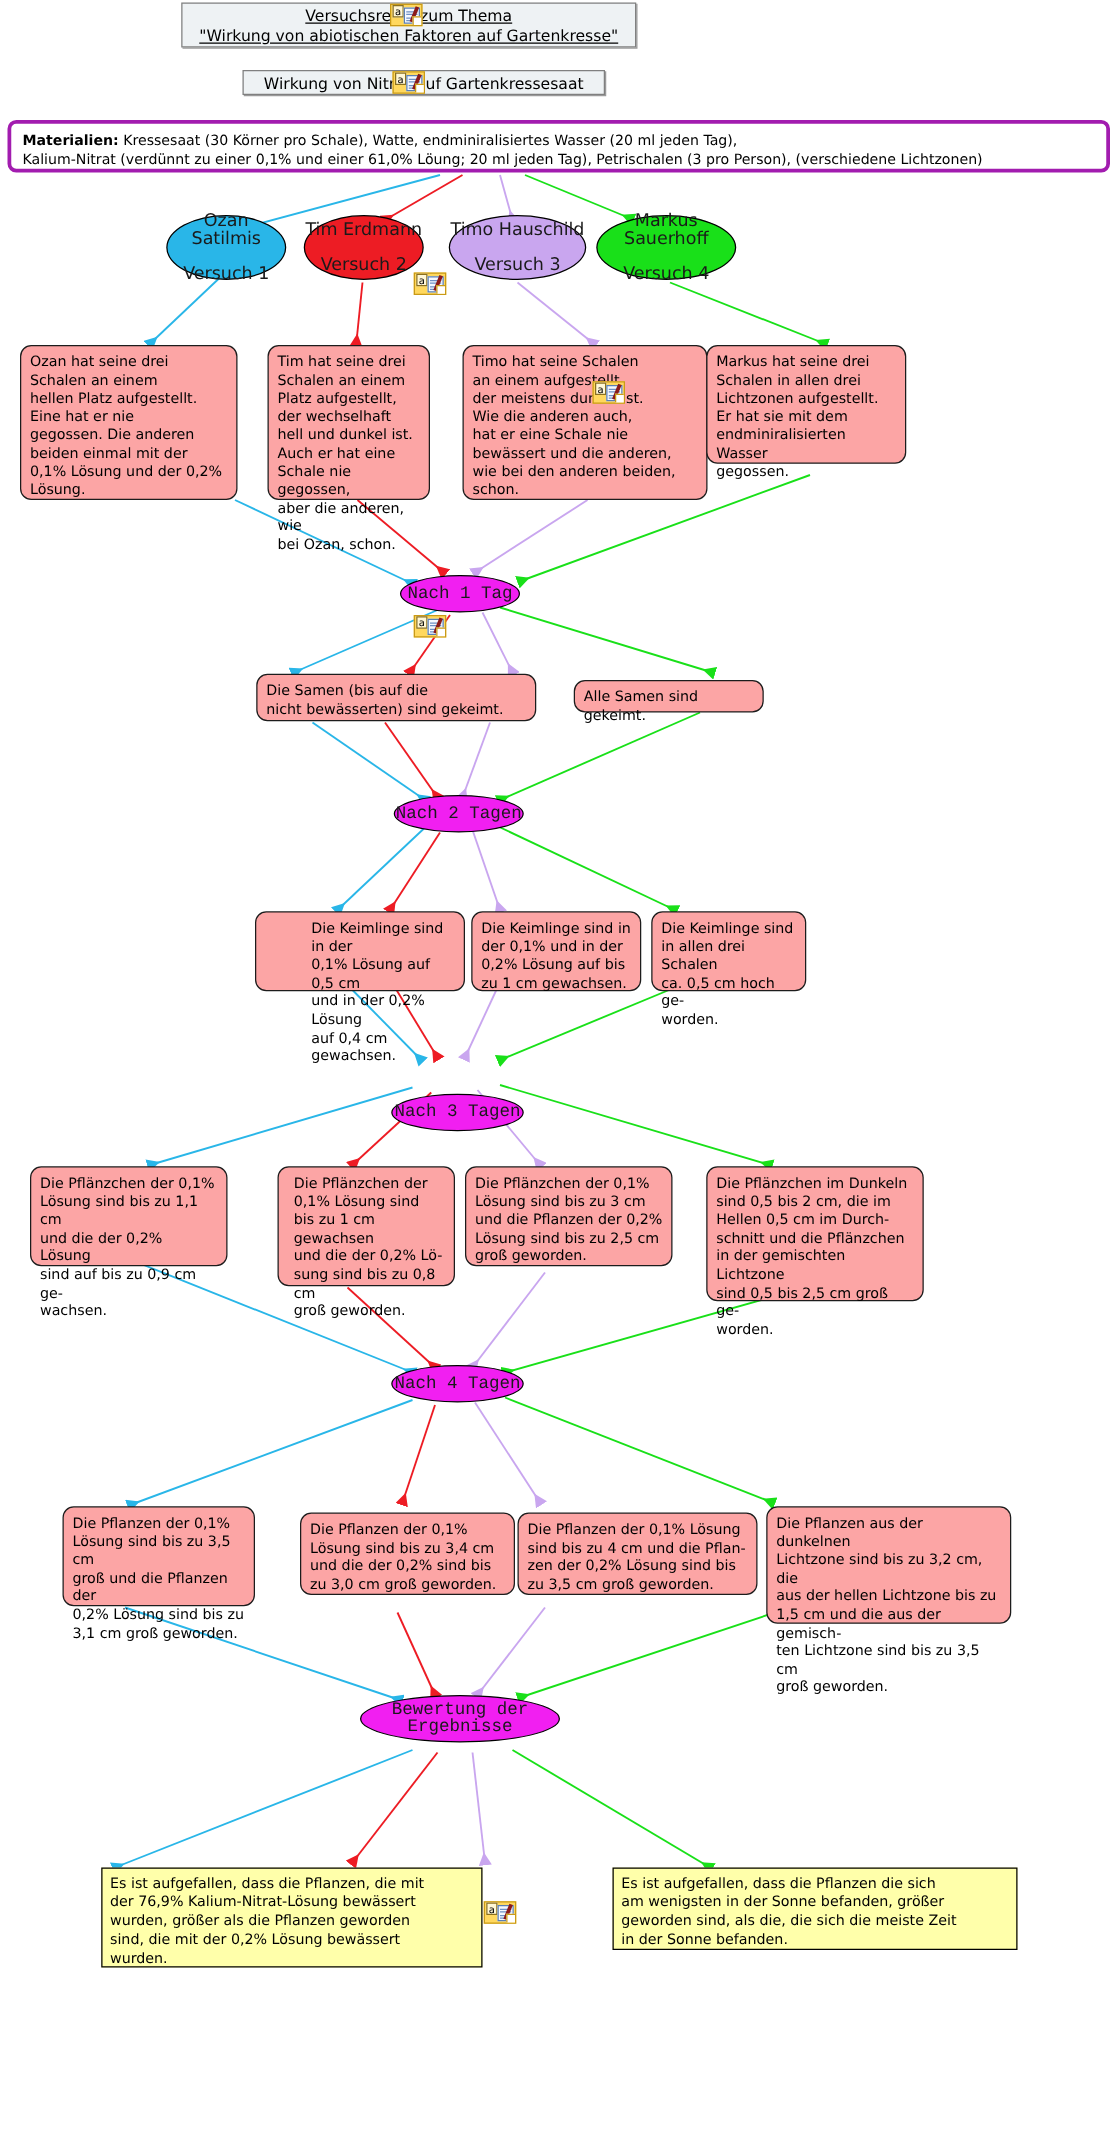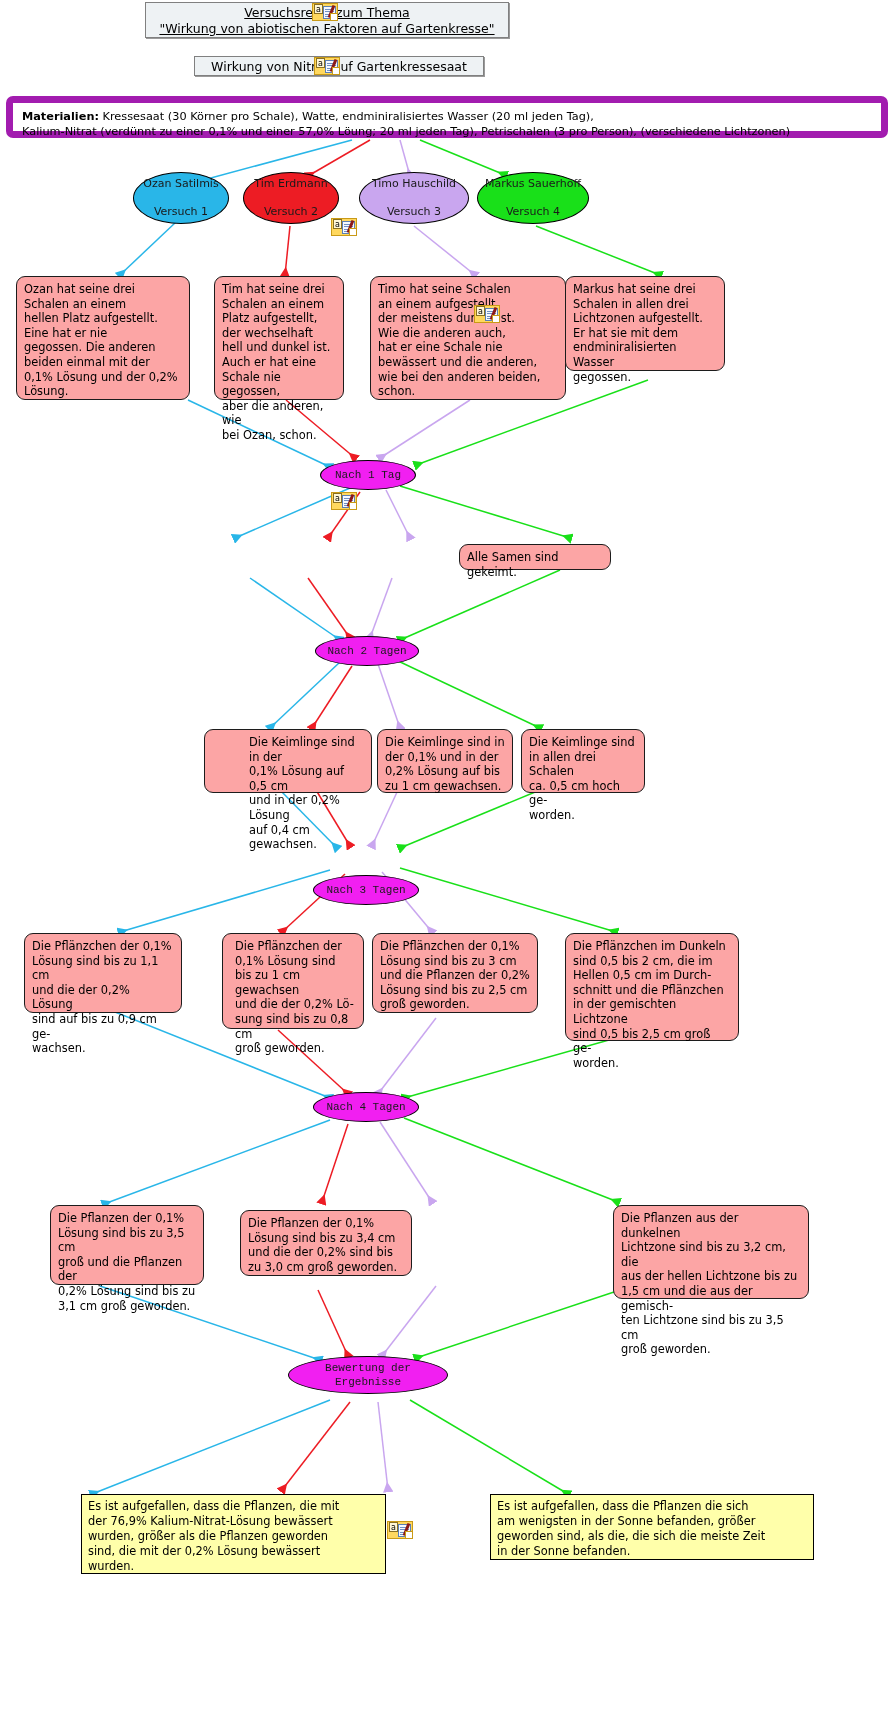--- a/index.html
+++ b/index.html
@@ -15,30 +15,30 @@
   .banner{
     position:absolute;background:#eef2f4;border:1px solid #808080;
     box-shadow:1px 1px 0 #9a9a9a;
     text-align:center;font-size:12.5px;line-height:16px;color:#000;
     padding:2px 6px;box-sizing:border-box;
   }
   .banner .u{text-decoration:underline;}
 
   
   .materials{
-    position:absolute;border:7px solid #a21caf;border-radius:7px;background:#fff;
+    position:absolute;border:3px solid #a21caf;border-radius:7px;background:#fff;
     font-size:11.3px;line-height:15px;color:#000;padding:6px 9px;box-sizing:border-box;
   }
   .materials b{font-weight:bold;}
 
   
   .ellipse{
     position:absolute;border:1.6px solid #000;border-radius:50%;
     display:flex;align-items:center;justify-content:center;text-align:center;
-    font-size:11px;line-height:14px;color:#1a1a1a;box-sizing:border-box;
+    font-size:14px;line-height:14px;color:#1a1a1a;box-sizing:border-box;
   }
   .ellipse span{display:block;white-space:pre-line;}
   .e-blue{background:#29b6e8;}
   .e-red{background:#ed1c24;}
   .e-purple{background:#c9a6ef;}
   .e-green{background:#19e019;}
   .e-magenta{background:#f11ff1;font-family:Liberation Mono, monospace;}
 
   
   .note{
@@ -190,21 +190,21 @@
         <i></i>
       </div>
     <div class="pen"></div>
     <div class="fold"></div>
   </div>
 
   <div class="materials" style="left:6px;top:96px;width:882px;height:42px;">
     <div>
       <b>Materialien:</b><span> Kressesaat (30 Körner pro Schale), Watte, endminiralisiertes Wasser (20 ml jeden Tag),</span>
     </div>
-    <div>Kalium-Nitrat (verdünnt zu einer 0,1% und einer 57,0% Löung; 20 ml jeden Tag), Petrischalen (3 pro Person), (verschiedene Lichtzonen)</div>
+    <div>Kalium-Nitrat (verdünnt zu einer 0,1% und einer 61,0% Löung; 20 ml jeden Tag), Petrischalen (3 pro Person), (verschiedene Lichtzonen)</div>
   </div>
 
   <div class="ellipse e-blue" style="left:133px;top:172px;width:96px;height:52px;">
     <span><span>Ozan Satilmis</span><br><span>Versuch 1</span></span>
   </div>
   <div class="ellipse e-red" style="left:243px;top:172px;width:96px;height:52px;">
     <span><span>Tim Erdmann</span><br><span>Versuch 2</span></span>
   </div>
   <div class="ellipse e-purple" style="left:359px;top:172px;width:110px;height:52px;">
     <span><span>Timo Hauschild</span><br><span>Versuch 3</span></span>
@@ -274,20 +274,22 @@
     <div class="lines">
         <i></i>
         <i></i>
         <i></i>
         <i></i>
       </div>
     <div class="pen"></div>
     <div class="fold"></div>
   </div>
 
+  <div class="note" style="left:205px;top:539px;width:224px;height:38px;">Die Samen (bis auf die
+nicht bewässerten) sind gekeimt.</div>
   <div class="note" style="left:459px;top:544px;width:152px;height:26px;">Alle Samen sind gekeimt.</div>
 
   <div class="ellipse e-magenta" style="left:315px;top:636px;width:104px;height:30px;">Nach 2 Tagen</div>
 
   <div class="note" style="left:204px;top:729px;width:168px;height:64px;padding-left:44px;">Die Keimlinge sind in der
 0,1% Lösung auf 0,5 cm
 und in der 0,2% Lösung
 auf 0,4 cm gewachsen.</div>
   <div class="note" style="left:377px;top:729px;width:136px;height:64px;">Die Keimlinge sind in
 der 0,1% und in der
@@ -328,20 +330,24 @@
 
   <div class="note" style="left:50px;top:1205px;width:154px;height:80px;">Die Pflanzen der 0,1%
 Lösung sind bis zu 3,5 cm
 groß und die Pflanzen der
 0,2% Lösung sind bis zu
 3,1 cm groß geworden.</div>
   <div class="note" style="left:240px;top:1210px;width:172px;height:66px;">Die Pflanzen der 0,1%
 Lösung sind bis zu 3,4 cm
 und die der 0,2% sind  bis
 zu 3,0 cm groß geworden.</div>
+  <div class="note" style="left:414px;top:1210px;width:192px;height:66px;">Die Pflanzen der 0,1% Lösung
+sind bis zu 4 cm und die Pflan-
+zen der 0,2% Lösung sind bis
+zu 3,5 cm groß geworden.</div>
   <div class="note" style="left:613px;top:1205px;width:196px;height:94px;">Die Pflanzen aus der dunkelnen
 Lichtzone sind bis zu 3,2 cm, die
 aus der hellen Lichtzone bis zu
 1,5 cm und die aus der gemisch-
 ten Lichtzone sind bis zu 3,5 cm
 groß geworden.</div>
 
   <div class="ellipse e-magenta" style="left:288px;top:1356px;width:160px;height:38px;">Bewertung der Ergebnisse</div>
 
   <div class="concl" style="left:81px;top:1494px;width:305px;height:80px;">Es ist aufgefallen, dass die Pflanzen, die mit

